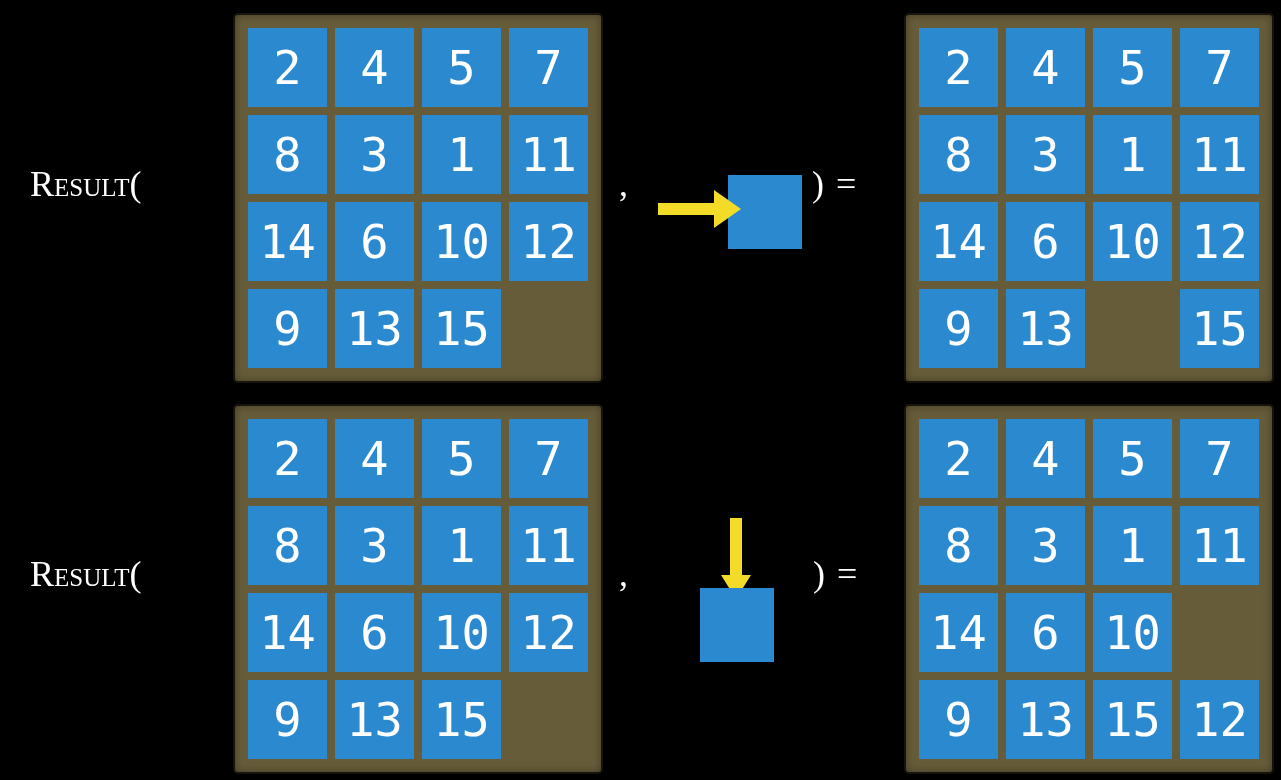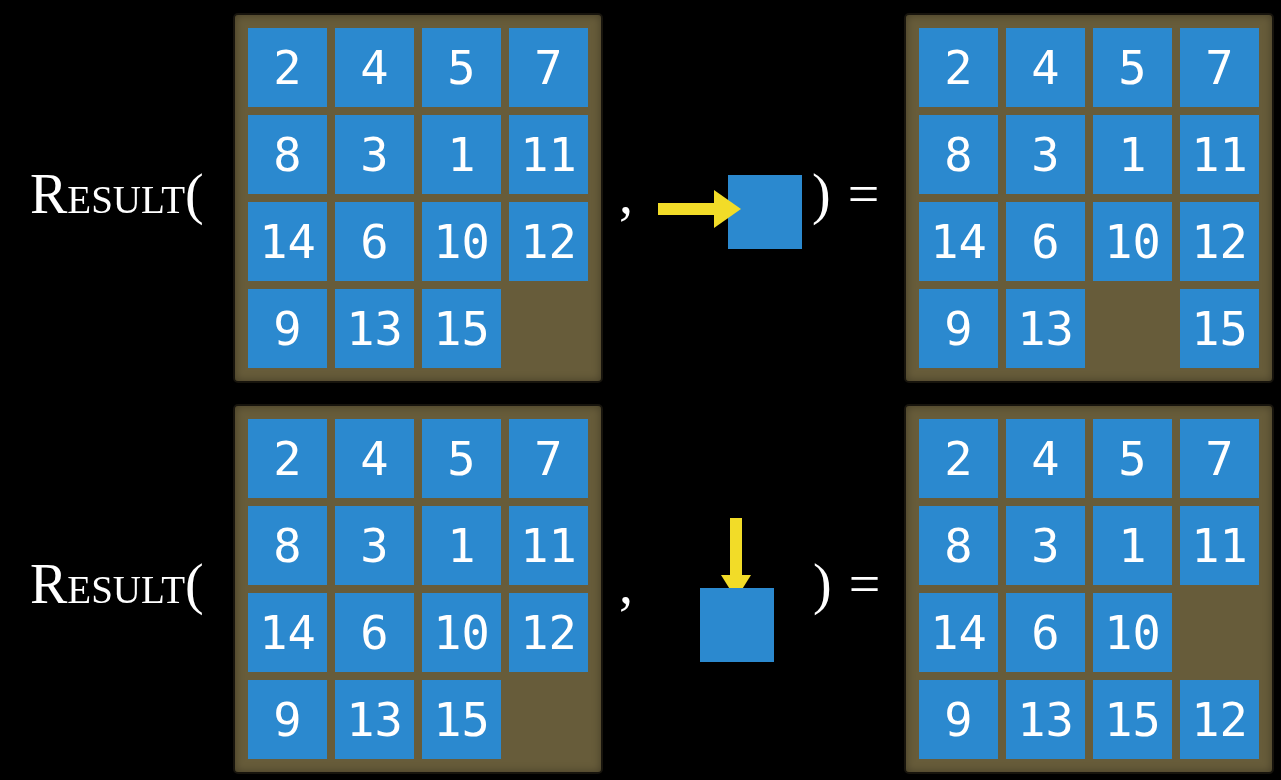--- a/index.html
+++ b/index.html
@@ -7,21 +7,21 @@
     position: relative;
     width: 1281px;
     height: 780px;
     background: var(--bg, #000000);
     overflow: hidden;
     font-family: "Liberation Serif", serif;
   }
   .serif-text {
     position: absolute;
     color: var(--text, #ffffff);
-    font-size: 56px;
+    font-size: 36px;
     line-height: 1;
     white-space: nowrap;
   }
   .fn-label { font-variant: small-caps; }
   .close-eq { word-spacing: 3px; }
 
   .board {
     position: absolute;
     box-sizing: border-box;
     width: 370px;

